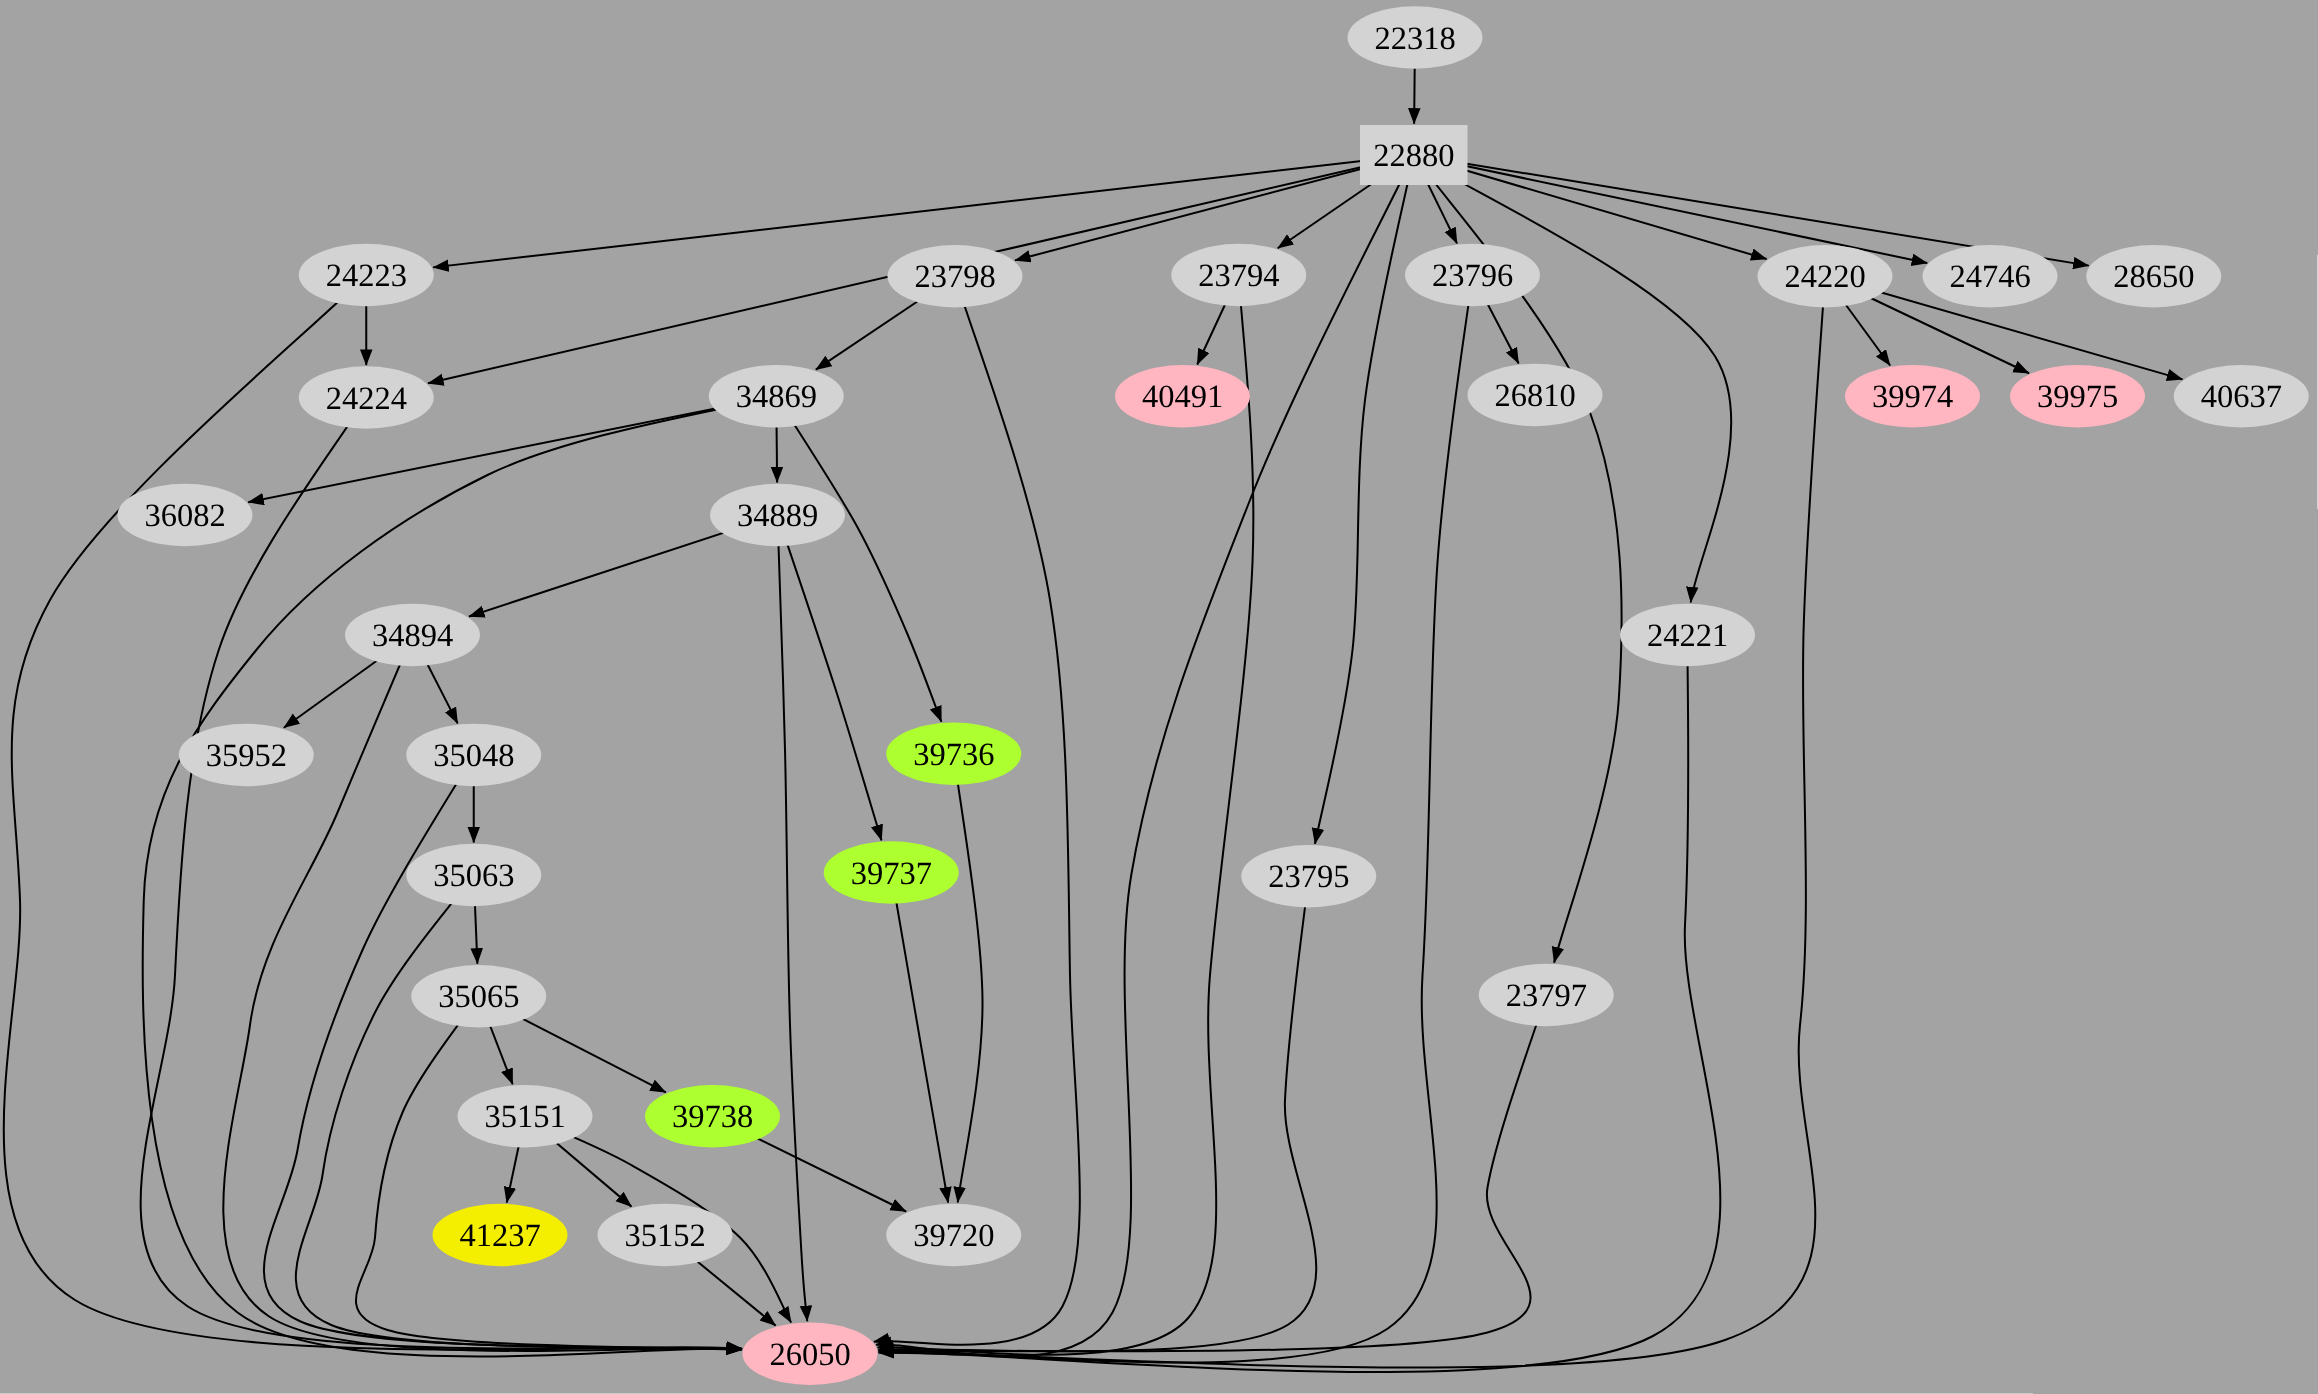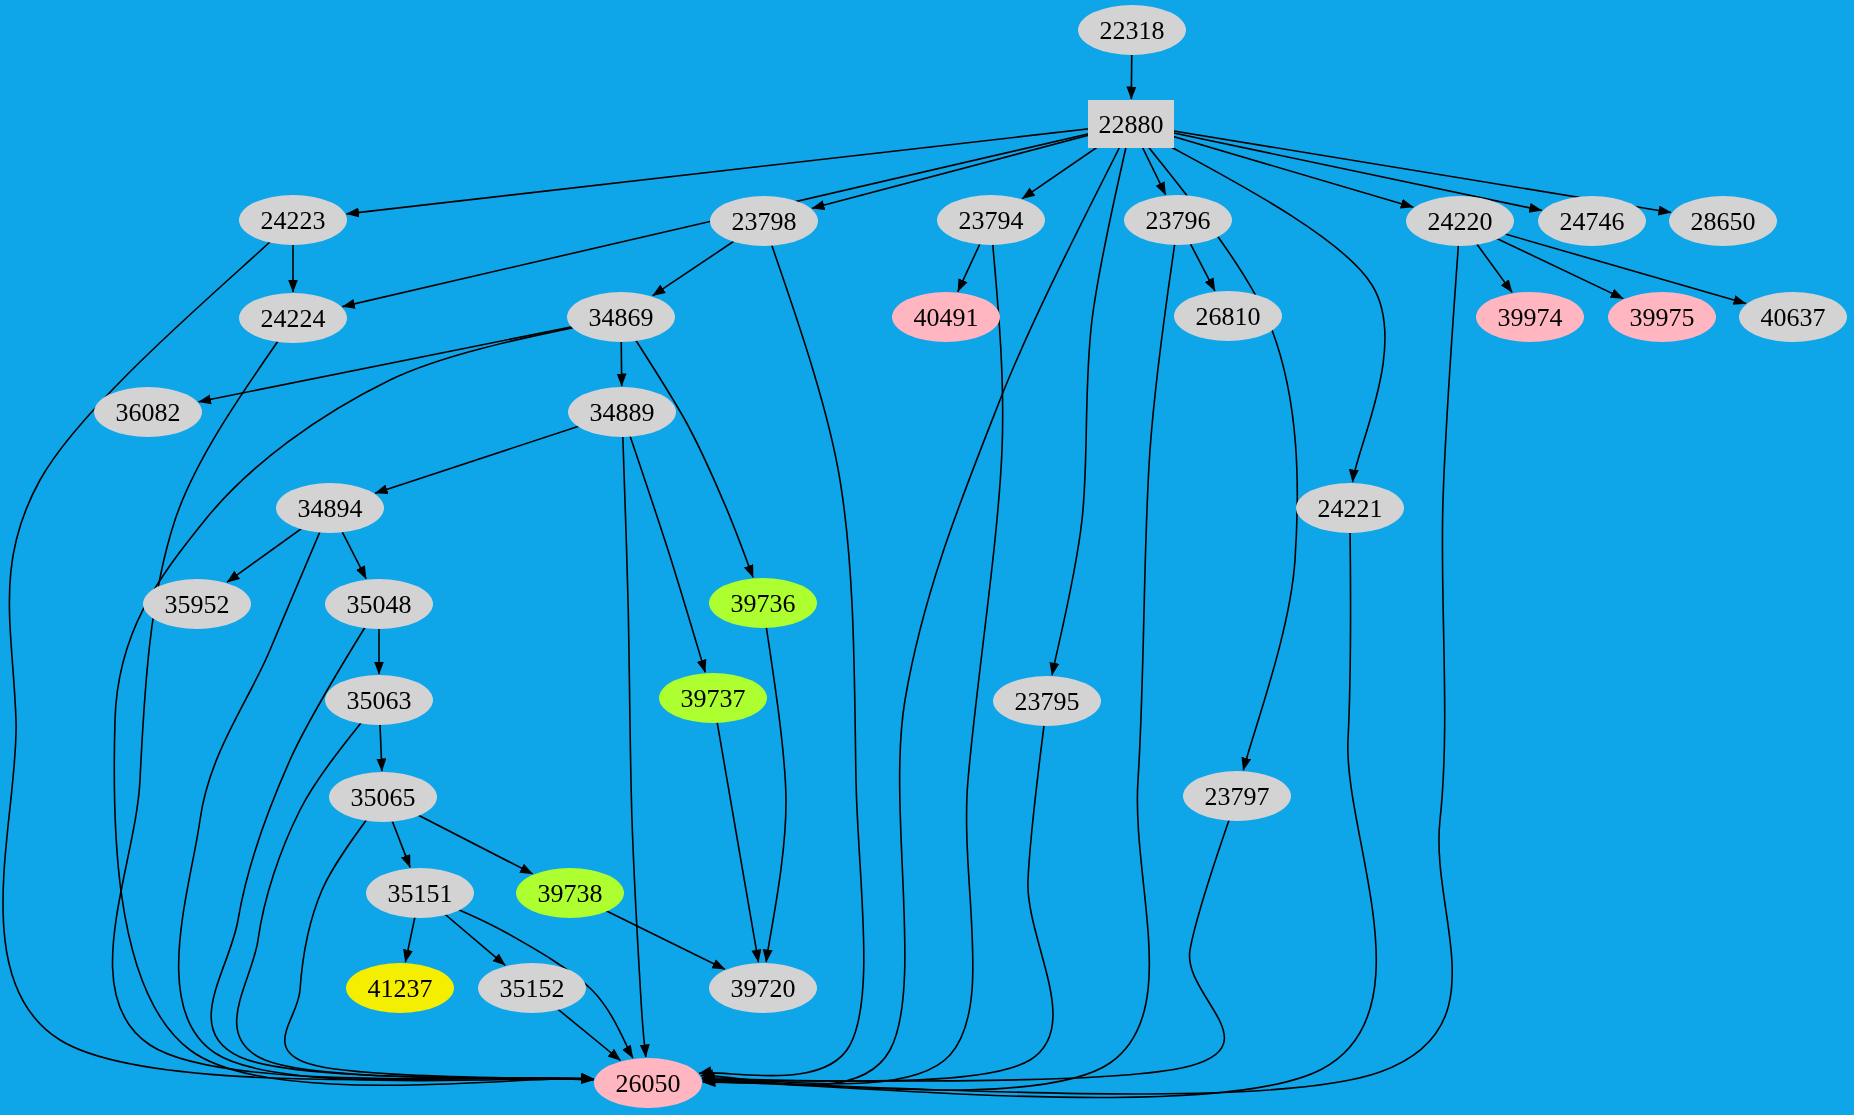--- a/index.html
+++ b/index.html
@@ -1,16 +1,16 @@
 <!DOCTYPE html>
 <html><head>
 <meta charset="utf-8">
 <style>
   html,body{margin:0;padding:0;background:#ffffff;}
-  #stage{position:relative;width:1854px;height:1115px;background:#0ea5e9;overflow:hidden;}
+  #stage{position:relative;width:1854px;height:1115px;background:#a3a3a3;overflow:hidden;}
   svg{display:block;}
   text.node-label{
     font-family:"Liberation Serif","DejaVu Serif",serif;
     font-size:26px;
     fill:#000000;
     text-anchor:middle;
     user-select:none;
   }
   path.edge{fill:none;stroke:#000000;stroke-width:1.6px;}
 </style>

